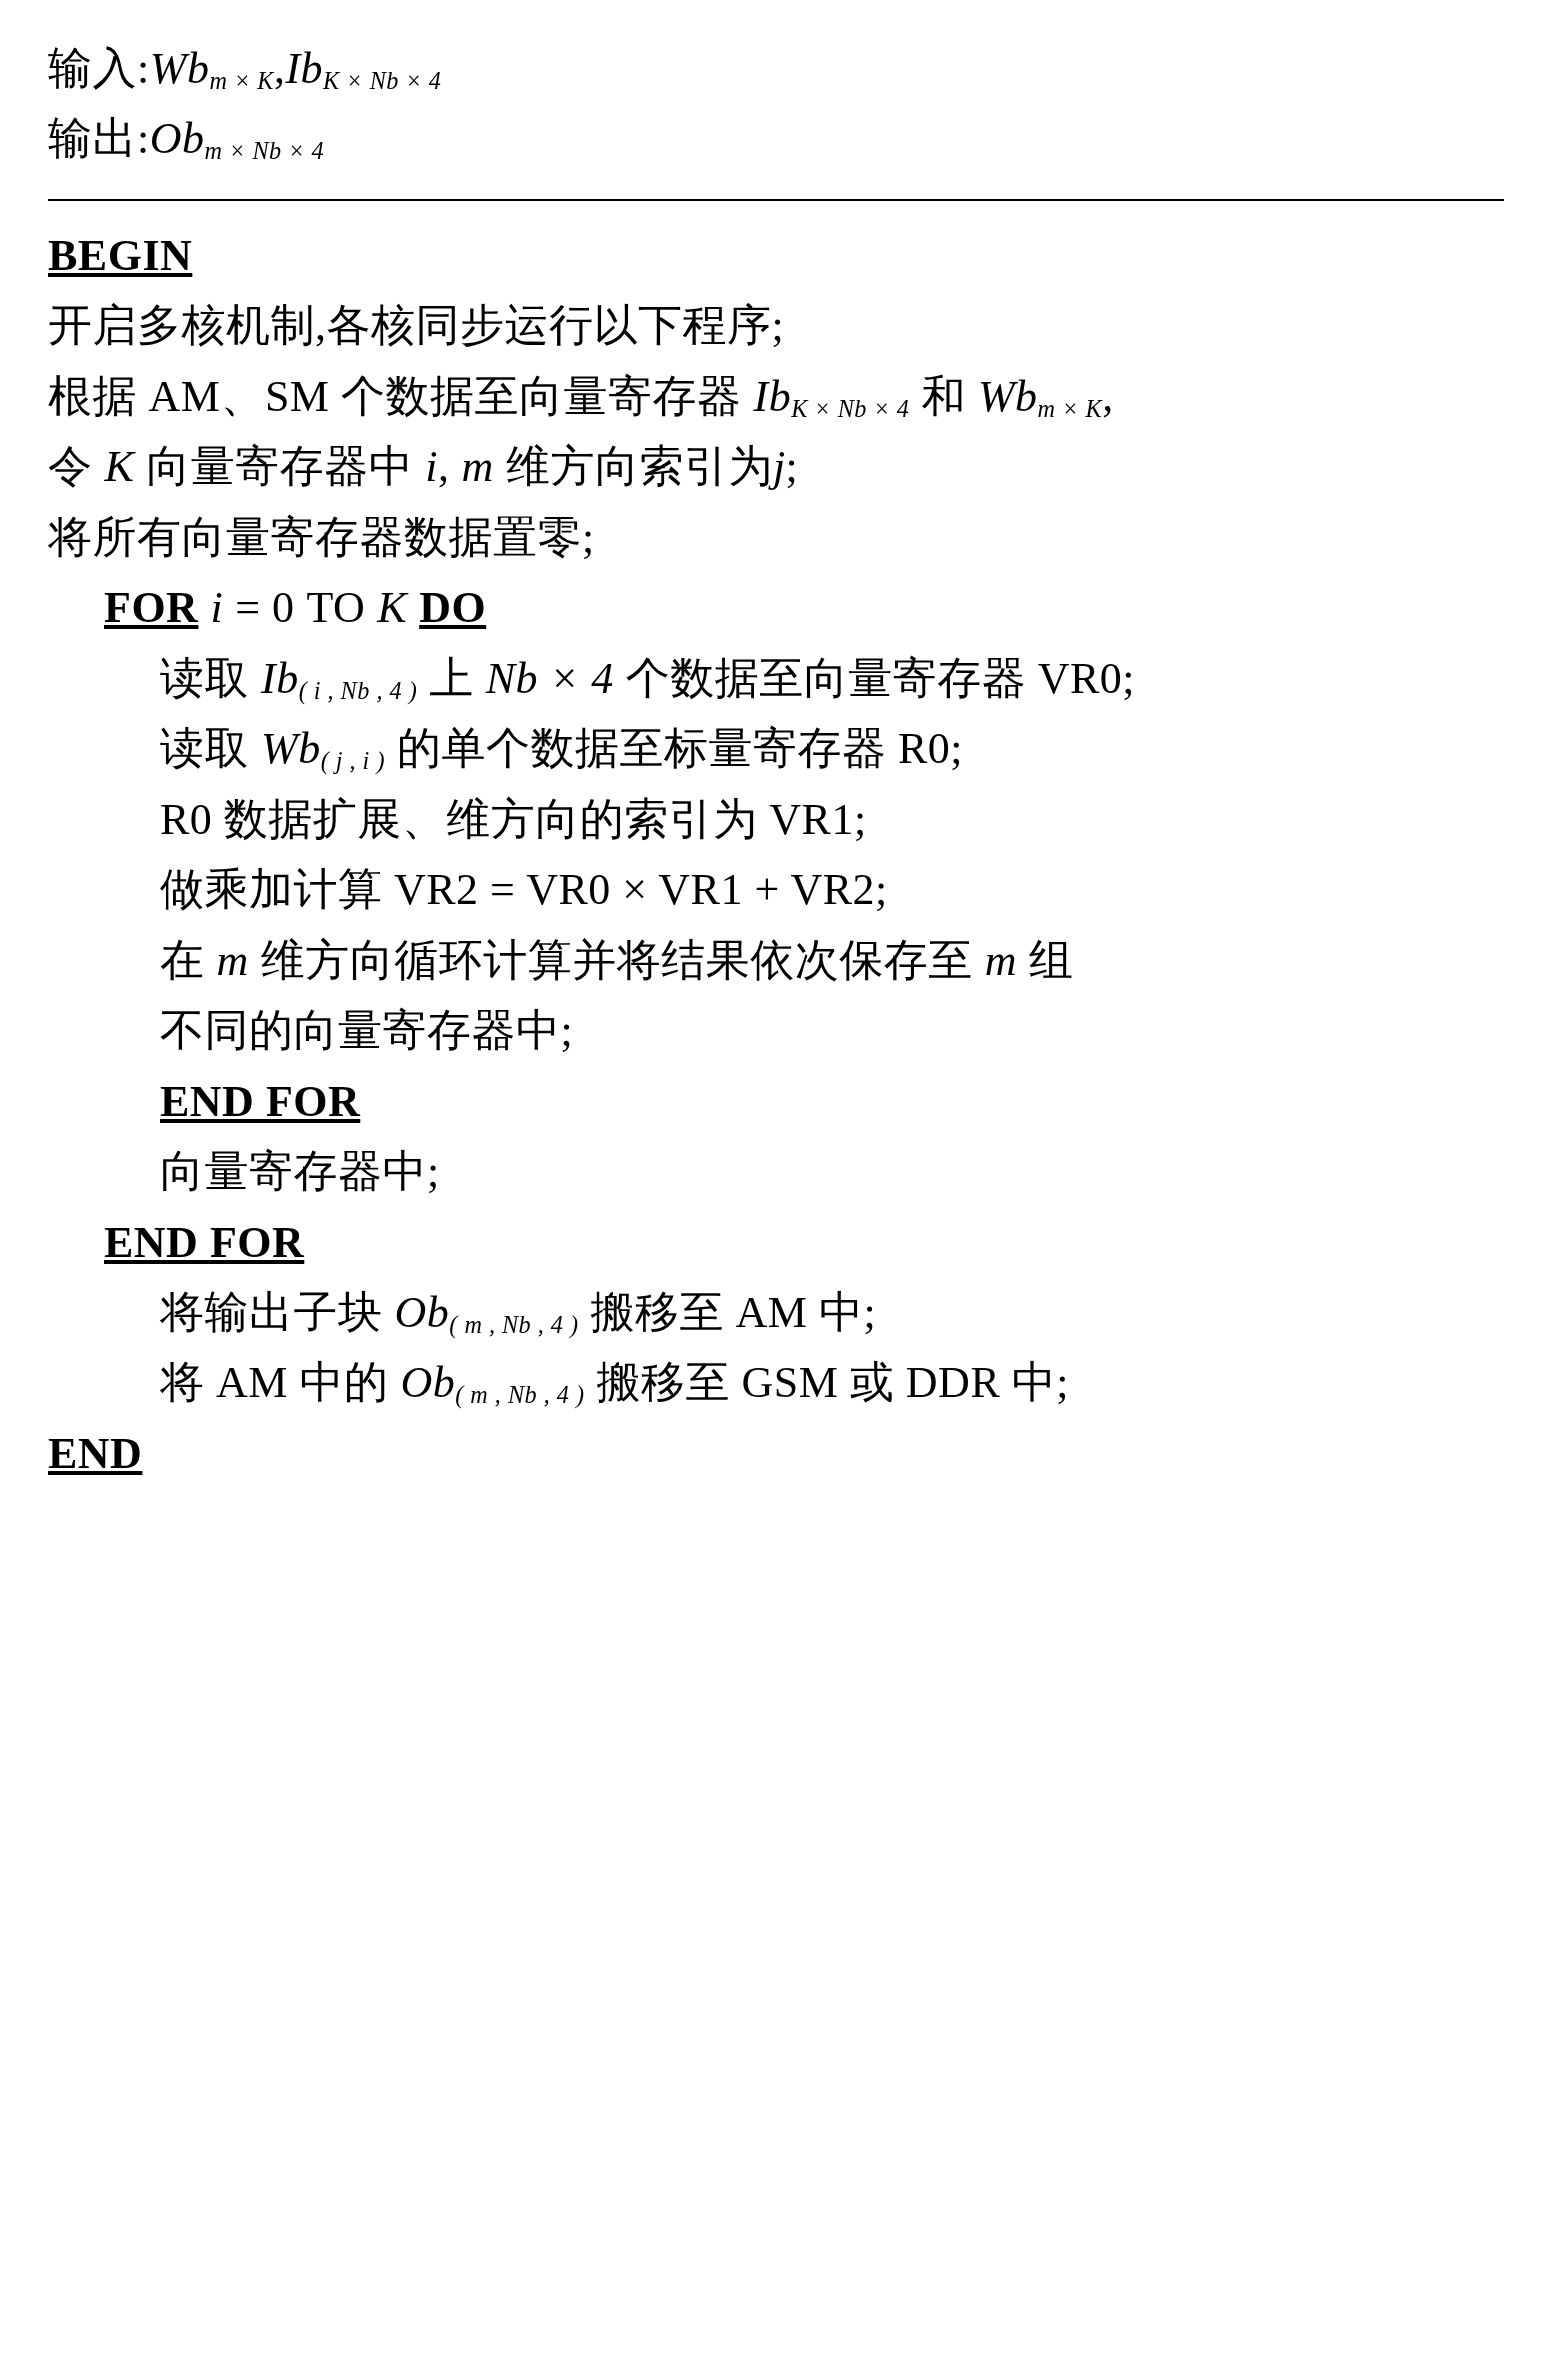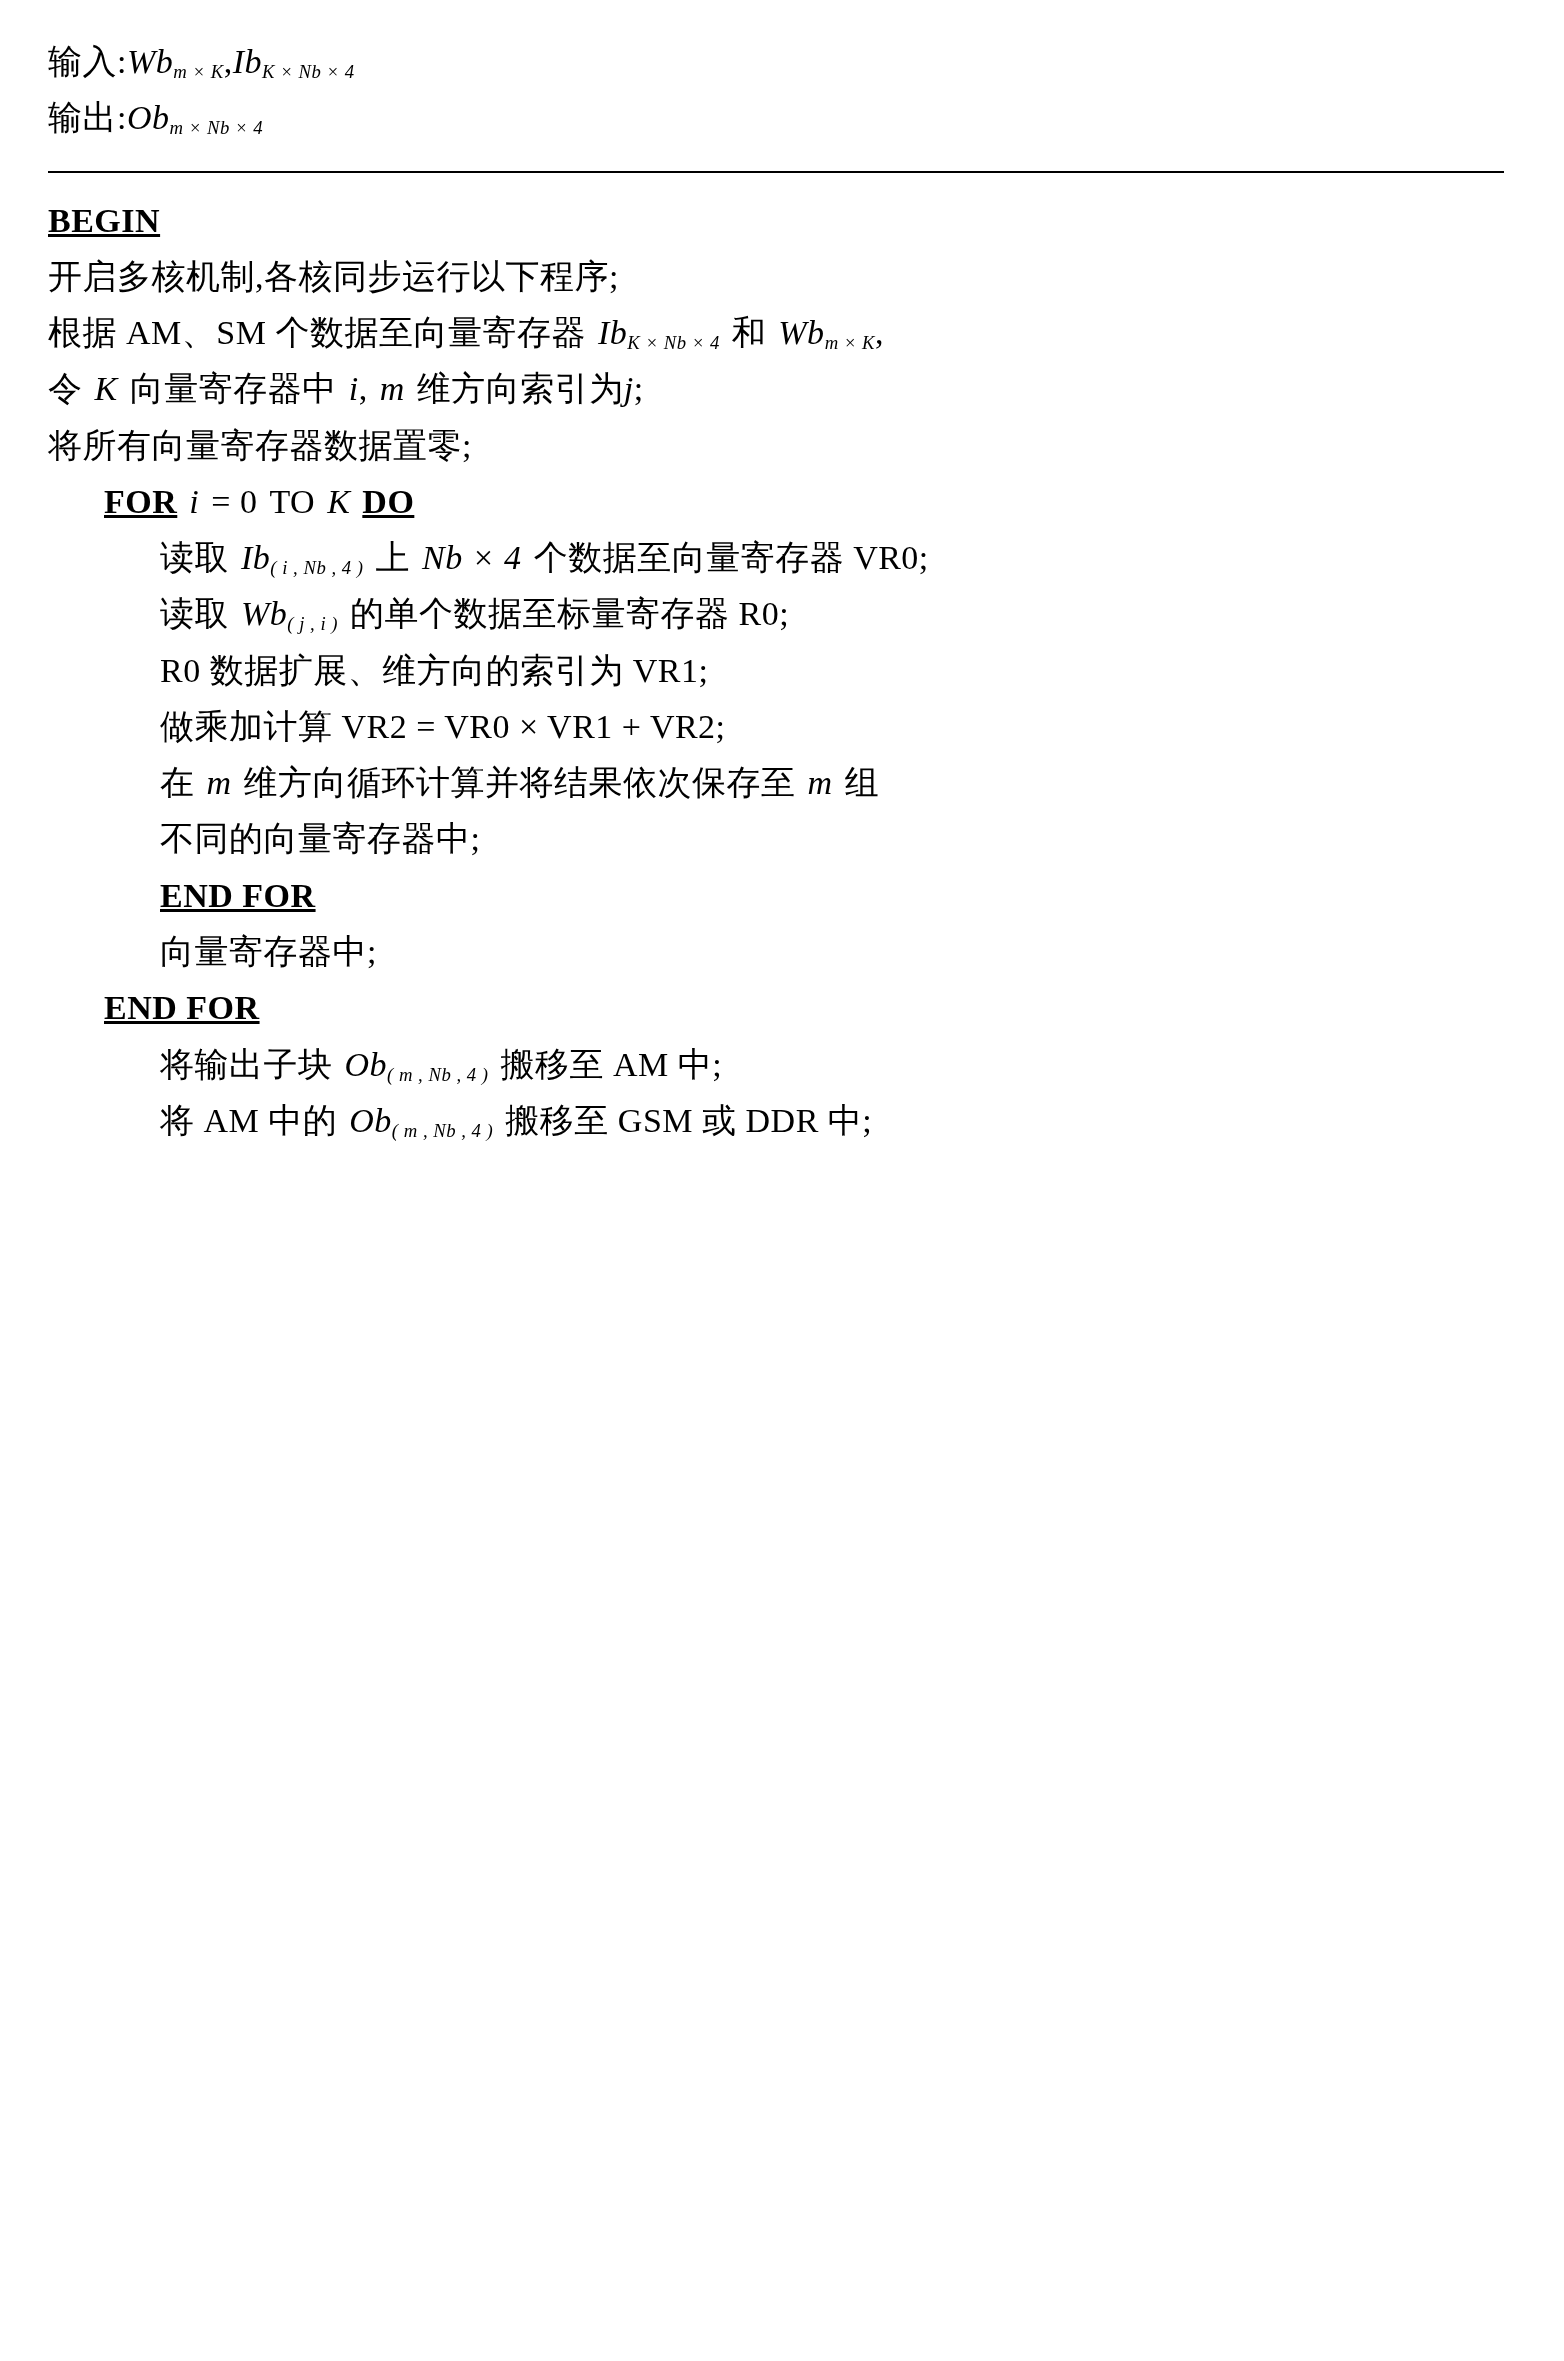--- a/index.html
+++ b/index.html
@@ -21,21 +21,21 @@
   .algo-header {
     padding-bottom: 10px;
   }
   .hline {
     border: none;
     border-top: 2px solid #000;
     margin: 10px 0 22px 0;
     width: 100%;
   }
   .line {
-    font-size: 34px;
+    font-size: 44px;
     line-height: 1.42;
     white-space: nowrap;
     letter-spacing: 0.5px;
     margin: 0 0 8px 0;
   }
   .line.wrap {
     white-space: normal;
   }
   .kw {
     font-weight: bold;
@@ -123,15 +123,16 @@
     <div class="line indent1 kw">END FOR</div>
 
     <div class="line indent2">
       <span class="cjk">将输出子块</span><span class="sp"></span><span class="it">Ob</span><sub>( m , Nb , 4 )</sub><span class="sp"></span><span class="cjk">搬移至 AM 中;</span>
     </div>
 
     <div class="line indent2">
       <span class="cjk">将 AM 中的</span><span class="sp"></span><span class="it">Ob</span><sub>( m , Nb , 4 )</sub><span class="sp"></span><span class="cjk">搬移至 GSM 或 DDR 中;</span>
     </div>
 
+    <div class="line kw">END</div>
 
   </div>
 </div>
 
 </body></html>

